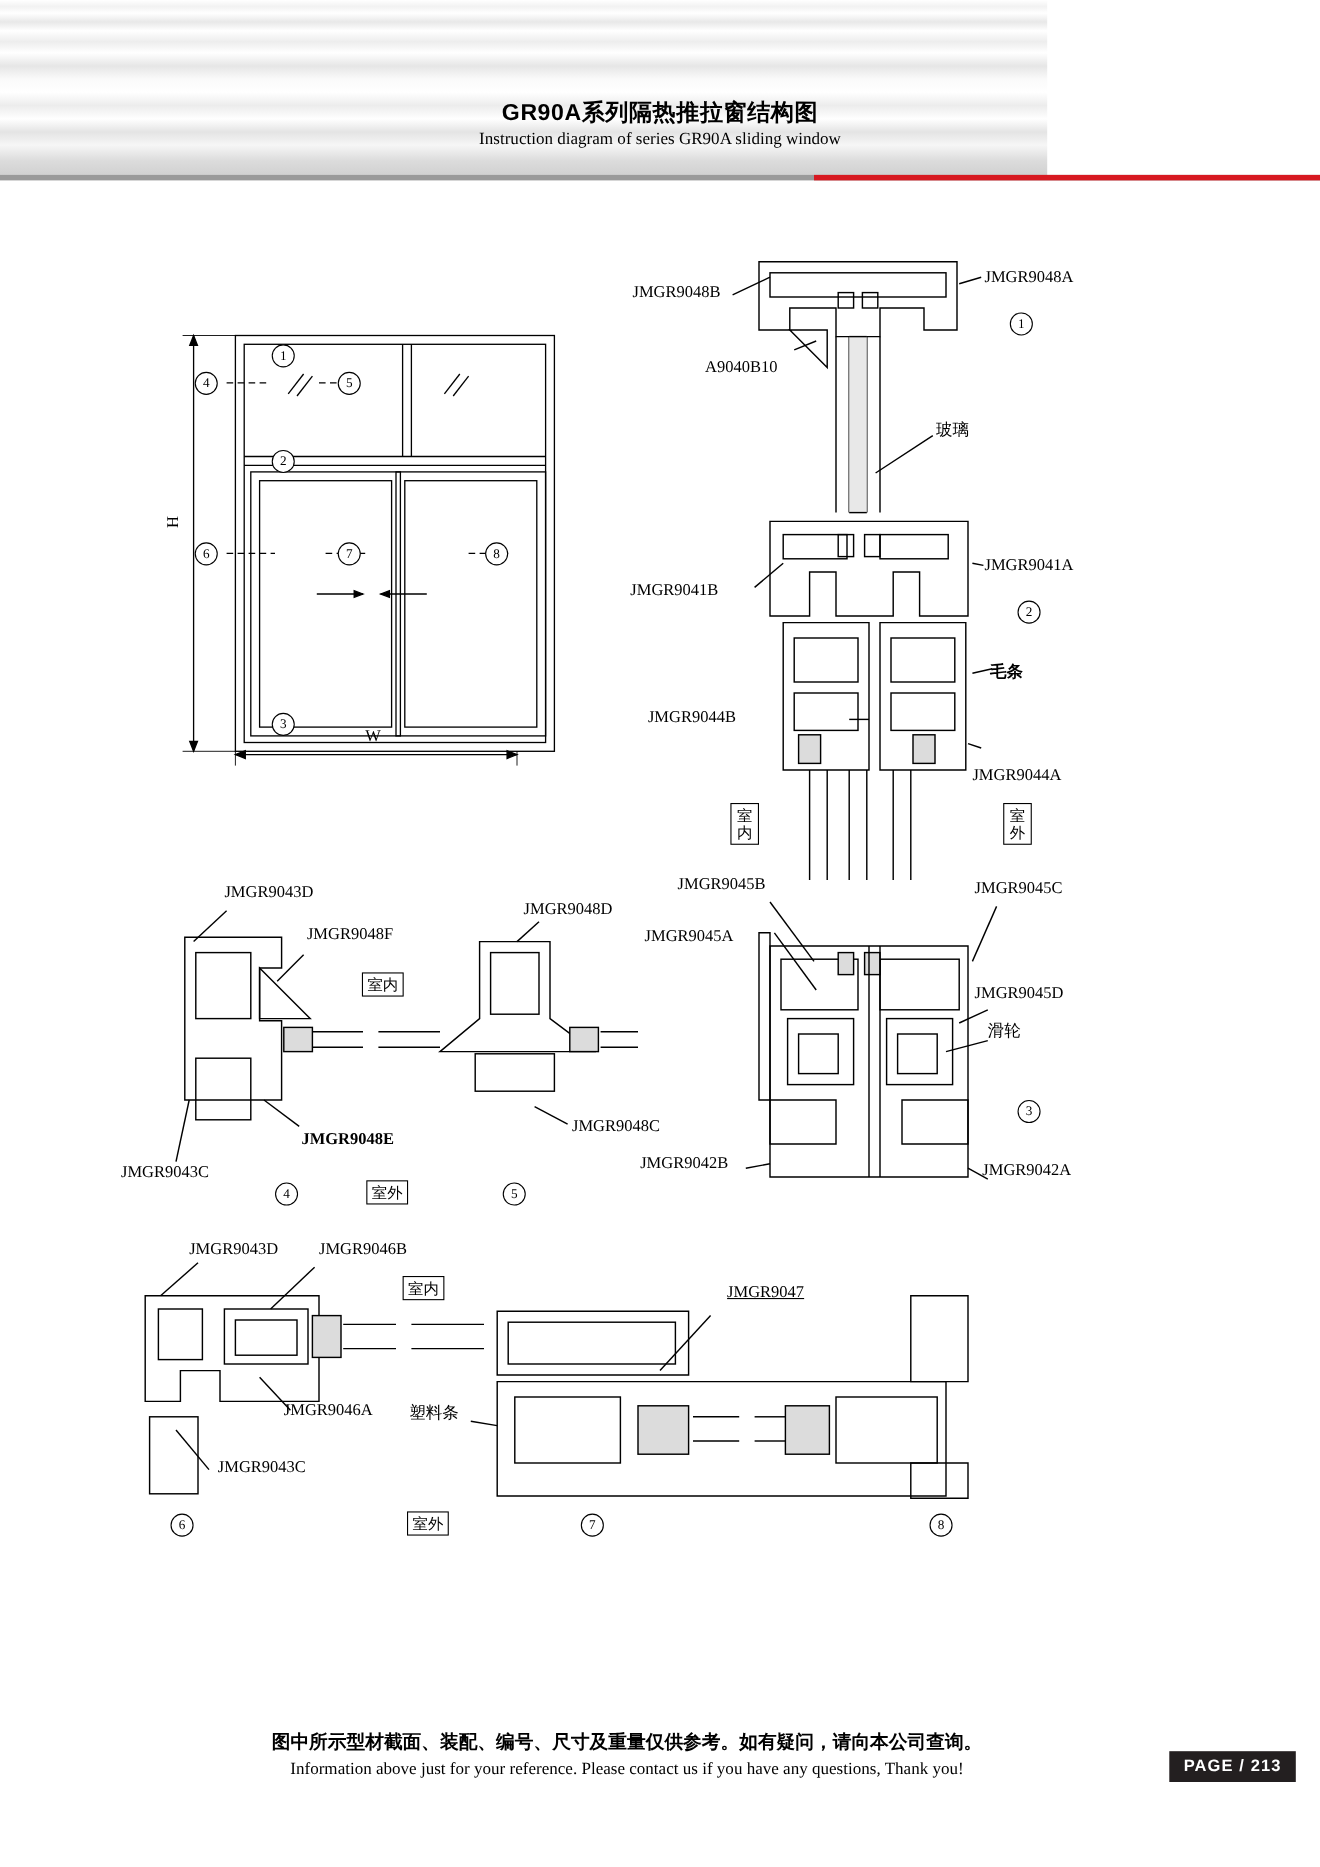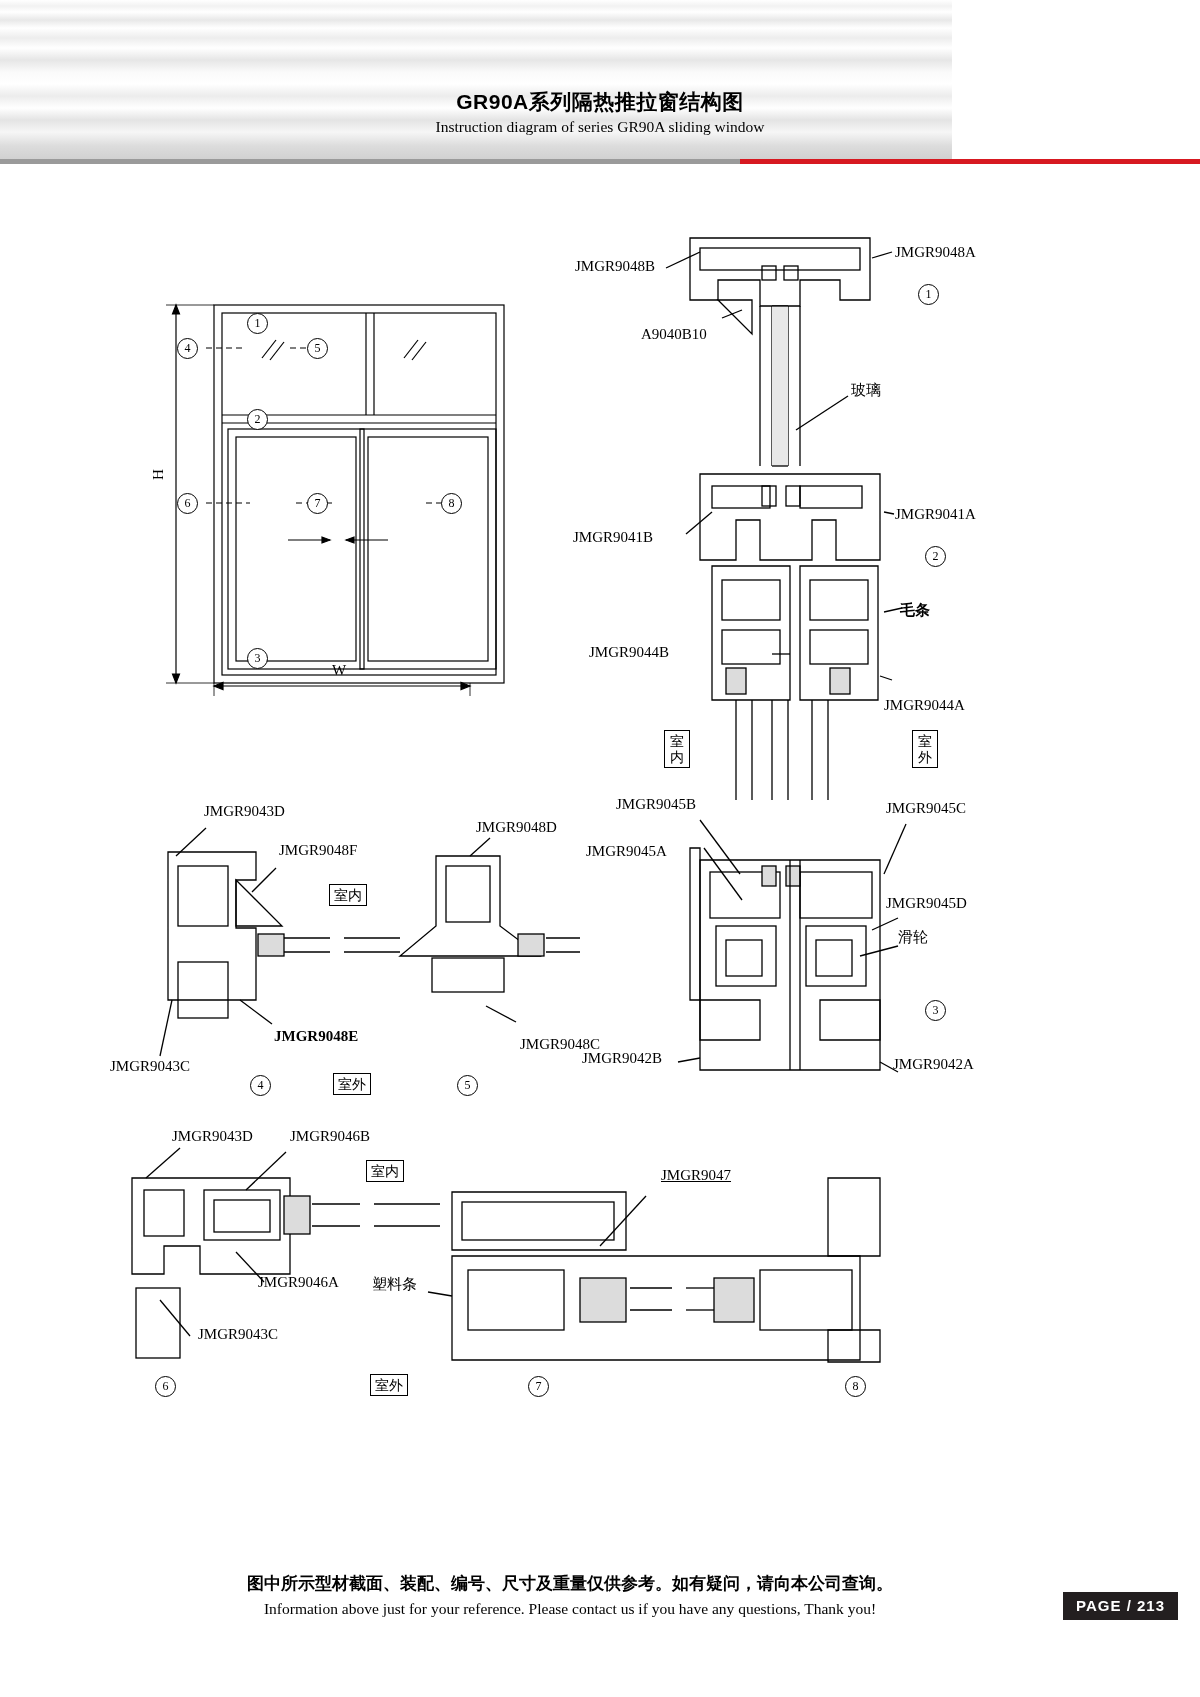--- a/index.html
+++ b/index.html
@@ -277,21 +277,21 @@
 
 <div class="lbl" style="left:204px;top:803px;">JMGR9043D</div>
 <div class="lbl" style="left:279px;top:842px;">JMGR9048F</div>
 <div class="lbl" style="left:274px;top:1028px;font-weight:bold;">JMGR9048E</div>
 <div class="lbl" style="left:110px;top:1058px;">JMGR9043C</div>
 <div class="boxcn" style="left:329px;top:884px;">室内</div>
 <div class="boxcn" style="left:333px;top:1073px;">室外</div>
 <div class="circ" style="left:250px;top:1075px;">4</div>
 
 <div class="lbl" style="left:476px;top:819px;">JMGR9048D</div>
-<div class="lbl" style="left:520px;top:1016px;margin-top:20px;">JMGR9048C</div>
+<div class="lbl" style="left:520px;top:1016px;">JMGR9048C</div>
 <div class="circ" style="left:457px;top:1075px;">5</div>
 
 <div class="lbl" style="left:172px;top:1128px;">JMGR9043D</div>
 <div class="lbl" style="left:290px;top:1128px;">JMGR9046B</div>
 <div class="lbl" style="left:258px;top:1274px;">JMGR9046A</div>
 <div class="lbl" style="left:198px;top:1326px;">JMGR9043C</div>
 <div class="boxcn" style="left:366px;top:1160px;">室内</div>
 <div class="boxcn" style="left:370px;top:1374px;">室外</div>
 <div class="circ" style="left:155px;top:1376px;">6</div>
 

